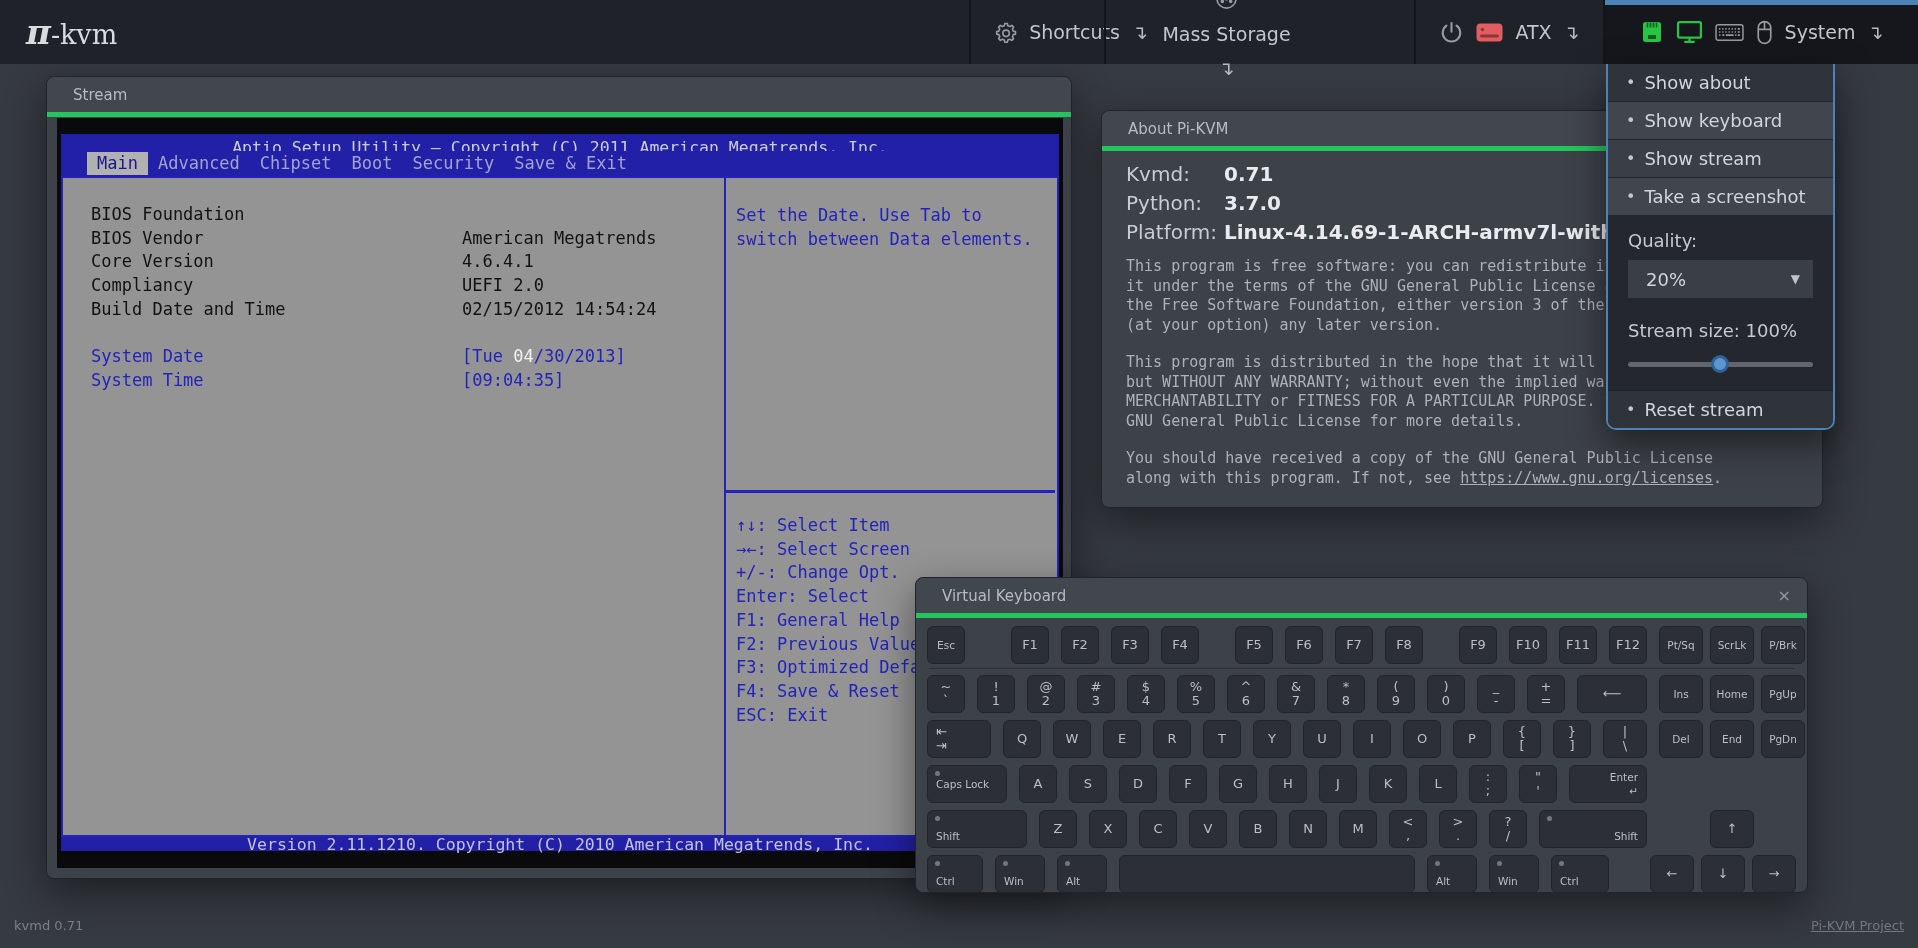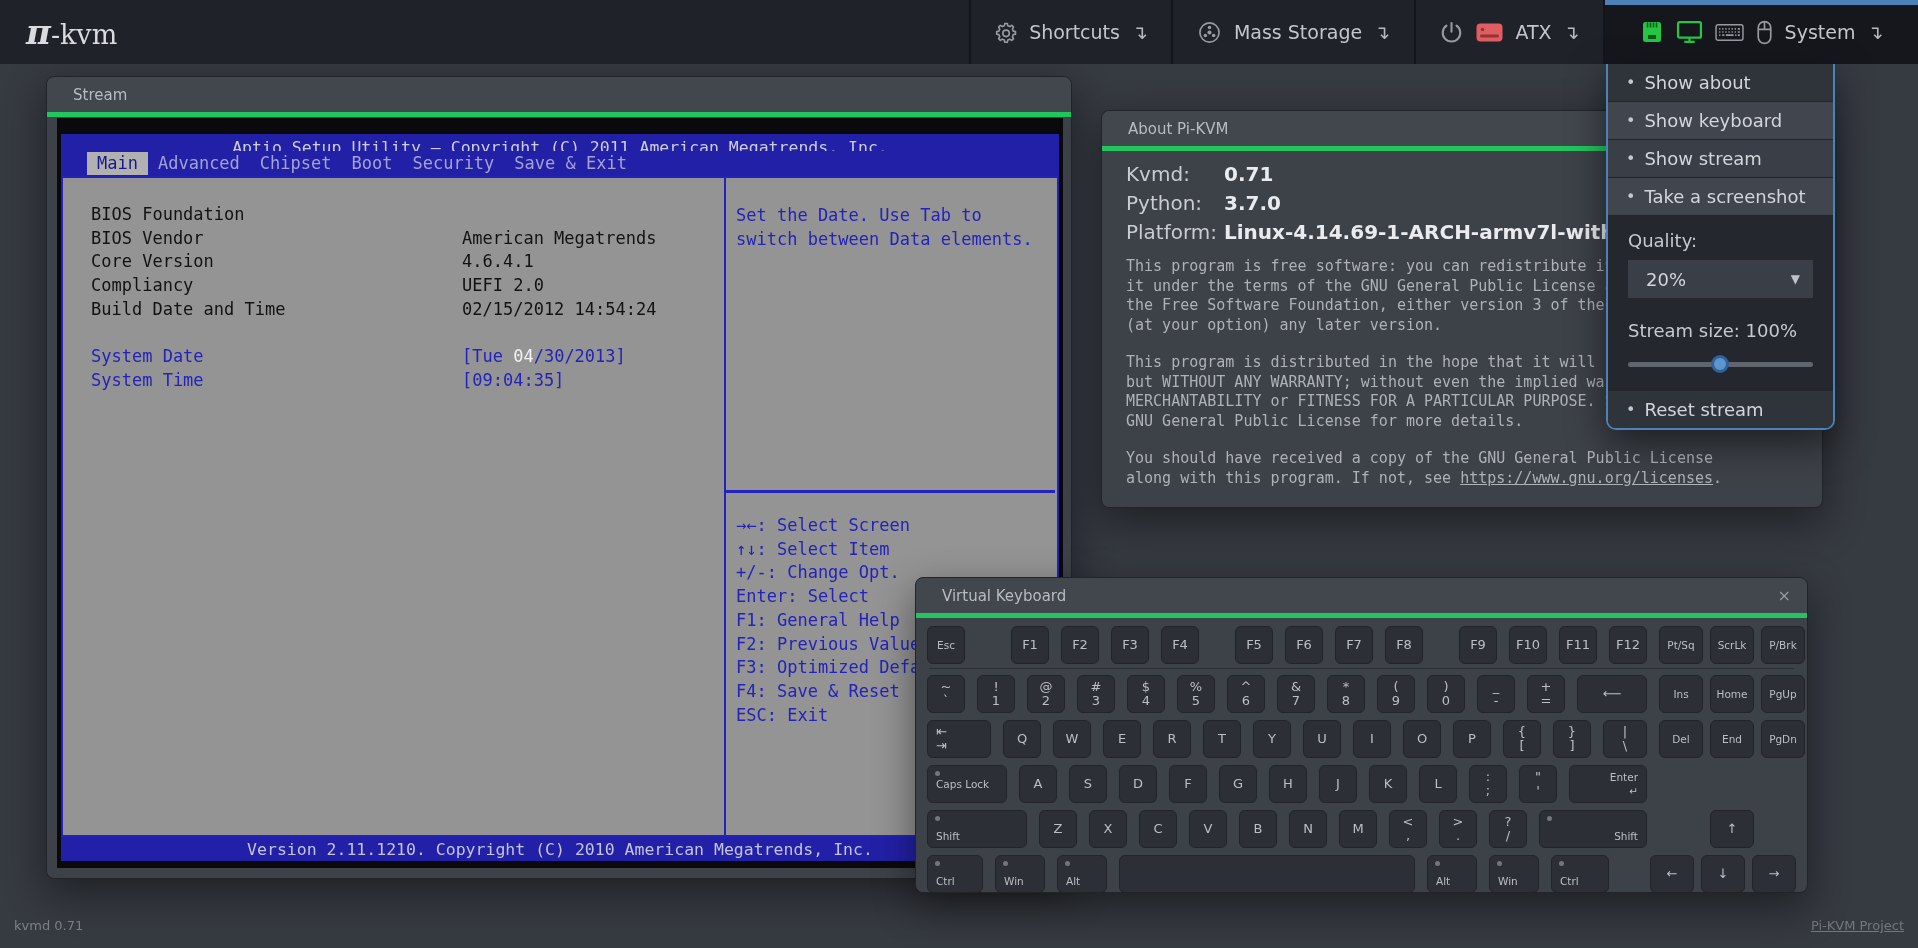--- a/index.html
+++ b/index.html
@@ -12,21 +12,21 @@
   }
   
   #topbar { position:absolute; left:0; top:0; width:1918px; height:64px; background:#1f2228; z-index:10; }
   #logo { position:absolute; left:26px; top:0; height:64px; display:flex; align-items:baseline; color:#d9dbde;
           font-family:"DejaVu Serif","Liberation Serif",serif; }
   #logo .pi { font-size:34px; font-style:italic; font-weight:bold; line-height:64px; }
   #logo .rest { font-size:27px; line-height:58px; }
   .menu { position:absolute; top:0; height:64px; display:flex; align-items:center; justify-content:center; gap:12px;
           font-size:19px; color:#c3c6cb; border-left:2px solid #13151a; }
   #m-shortcuts { left:969px;  width:202px; }
-  #m-msd       { left:1171px; width:243px; }
+  #m-msd       { left:1104px; width:243px;flex-direction:column; }
   #m-atx       { left:1414px; width:189px; }
   #m-system    { left:1603px; width:315px; background:#15171c; }
   #m-system::before { content:""; position:absolute; left:0; right:0; top:0; height:5px; background:var(--accent); }
   .menu .arrow { font-size:19px; color:#b6b9be; }
   .menu svg { flex:none; }
   .icon-gray { color:#979ba1; }
   
   .window { position:absolute; background:#3d4148; border:1px solid #212429; border-radius:8px;
             box-shadow:0 14px 40px rgba(0,0,0,.45); }
   .titlebar { height:40px; background:#42464d; border-bottom:5px solid #22c55e; border-radius:8px 8px 0 0;
@@ -47,21 +47,21 @@
   #bios-rows { position:absolute; left:28px; top:26px; width:620px; }
   .brow { height:23.7px; display:flex; font-size:17px; color:#121212; white-space:pre; }
   .brow .blabel { width:371px; flex:none; }
   .brow.sel { color:var(--bios-txtblue); }
   .brow .hl { color:#f2f2f2; }
   #bios-help { position:absolute; left:673px; top:26px; width:312px; font-size:17px; color:var(--bios-txtblue);
                line-height:23.7px; white-space:pre; }
   #bios-sep { position:absolute; left:663px; right:2px; top:312px; height:3px; background:var(--bios-txtblue); }
   #bios-keyhelp { position:absolute; left:673px; top:336px; width:318px; font-size:17px; color:var(--bios-txtblue);
                   line-height:23.7px; white-space:pre; }
-  #bios-footer { position:absolute; left:4px; top:719px; width:998px; height:24px; background:var(--bios-blue);
+  #bios-footer { position:absolute; left:4px; top:719px; width:998px; height:14px; background:var(--bios-blue);
                  color:#c3c3de; font-size:16.5px; display:flex; align-items:center; justify-content:center;text-align:right; }
   
   #win-about { left:1101px; top:110px; width:722px; height:398px; z-index:6; }
   #about-body { padding:8px 24px 0 24px; }
   .afield { height:29px; display:flex; align-items:center; font-size:20px; }
   .afield .alabel { width:98px; flex:none; color:#c9ccd1; }
   .afield .avalue { font-weight:bold; color:#e9ebee; white-space:nowrap; }
   #license { margin-top:11px; font-family:"DejaVu Sans Mono","Liberation Mono",monospace; font-size:15px;
              line-height:19.5px; color:#aeb1b7; }
   #license .para { margin-bottom:18px; }
@@ -206,21 +206,21 @@
           <div class="brow"><span class="blabel">Core Version</span><span class="bvalue">4.6.4.1</span></div>
           <div class="brow"><span class="blabel">Compliancy</span><span class="bvalue">UEFI 2.0</span></div>
           <div class="brow"><span class="blabel">Build Date and Time</span><span class="bvalue">02/15/2012 14:54:24</span></div>
           <div class="brow"></div>
           <div class="brow sel"><span class="blabel">System Date</span><span class="bvalue"><span>[Tue </span><span class="hl">04</span><span>/30/2013]</span></span></div>
           <div class="brow sel"><span class="blabel">System Time</span><span class="bvalue">[09:04:35]</span></div>
           <div class="brow"></div>
         </div>
       <div id="bios-help"><div>Set the Date. Use Tab to</div><div>switch between Data elements.</div></div>
       <div id="bios-sep"></div>
-      <div id="bios-keyhelp"><div>→←: Select Screen</div><div>↑↓: Select Item</div><div>+/-: Change Opt.</div><div>Enter: Select</div><div>F1: General Help</div><div>F2: Previous Values</div><div>F3: Optimized Defaults</div><div>F4: Save &amp; Reset</div><div>ESC: Exit</div></div>
+      <div id="bios-keyhelp"><div>↑↓: Select Item</div><div>→←: Select Screen</div><div>+/-: Change Opt.</div><div>Enter: Select</div><div>F1: General Help</div><div>F2: Previous Values</div><div>F3: Optimized Defaults</div><div>F4: Save &amp; Reset</div><div>ESC: Exit</div></div>
     </div>
     <div id="bios-footer">Version 2.11.1210. Copyright (C) 2010 American Megatrends, Inc.</div>
   </div>
 </section>
 
 <section class="window" id="win-about">
   <div class="titlebar">
     <span>About Pi-KVM</span>
   </div>
   <div id="about-body">

